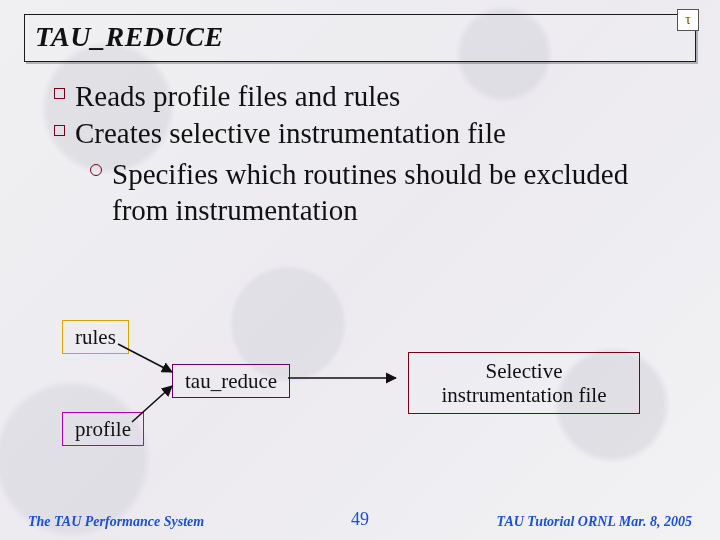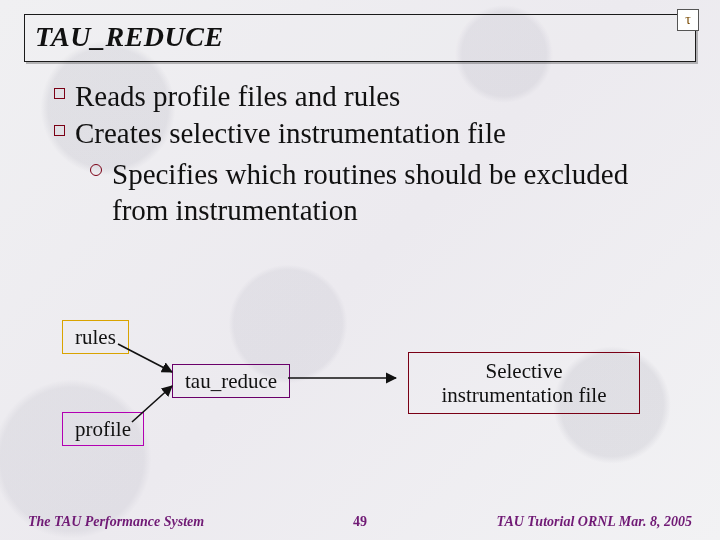--- a/index.html
+++ b/index.html
@@ -107,27 +107,27 @@
   .footer {
     position: absolute;
     left: 0; right: 0; bottom: 10px;
     display: flex;
     justify-content: space-between;
     align-items: flex-end;
     padding: 0 28px;
     font-style: italic;
     font-weight: bold;
     font-size: 14px;
-    color: #701a75;
+    color: #1d4ed8;
   }
   .footer .center {
     position: absolute;
     left: 50%; transform: translateX(-50%);
-    font-style: normal; font-weight: bold;
-    font-size: 14px;
+    font-style: normal; font-weight: normal;
+    font-size: 18px;
   }
 
   svg.arrows { position: absolute; inset: 0; width: 100%; height: 100%; pointer-events: none; }
 </style>
 </head>
 <body>
 
 <div class="marble"></div>
 
 <div class="slide">

